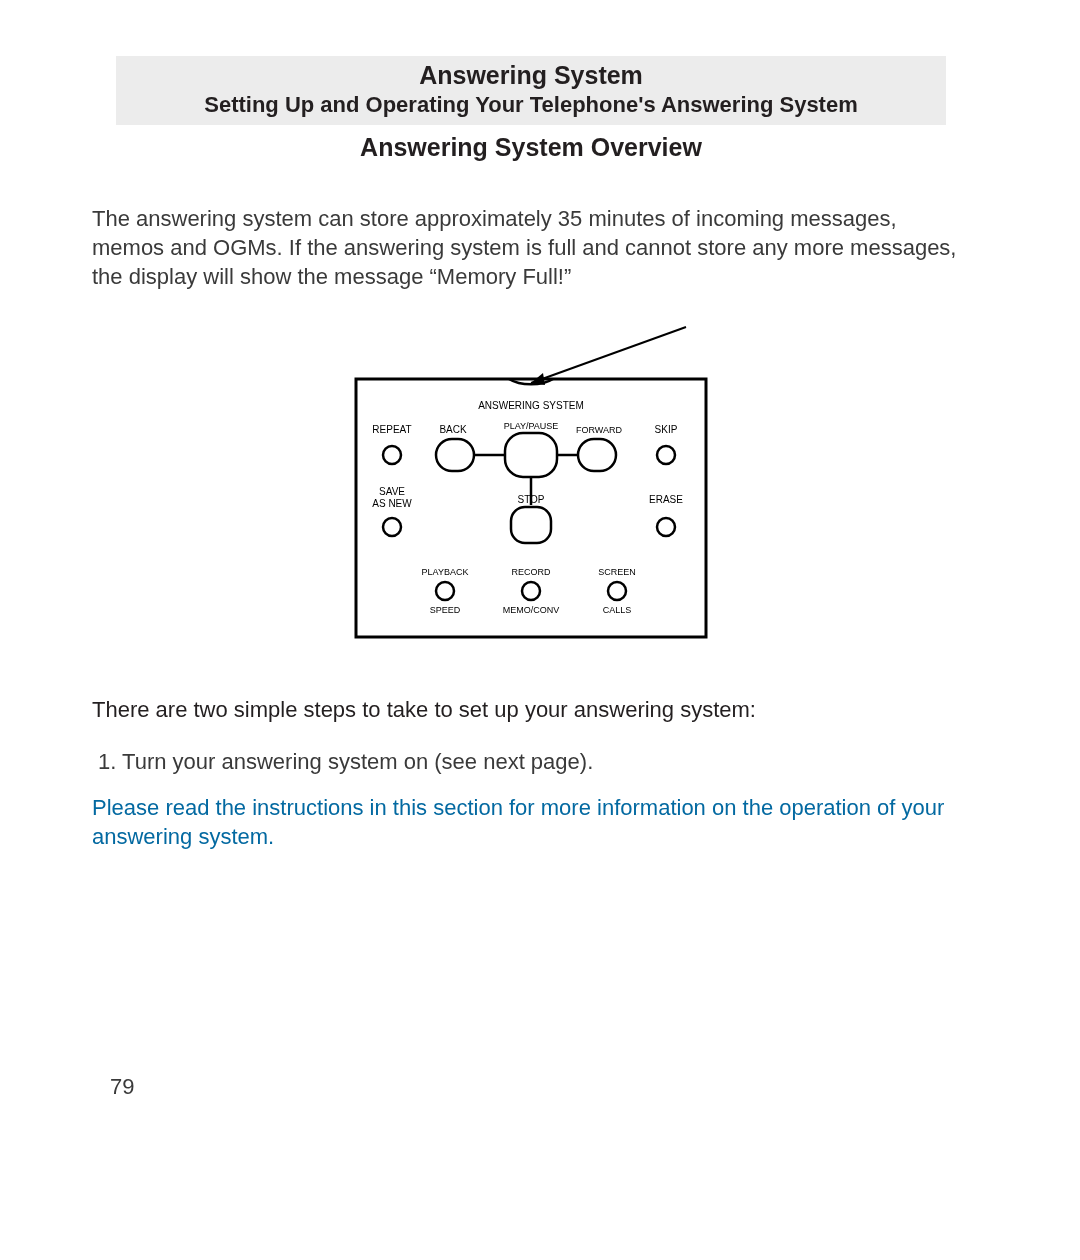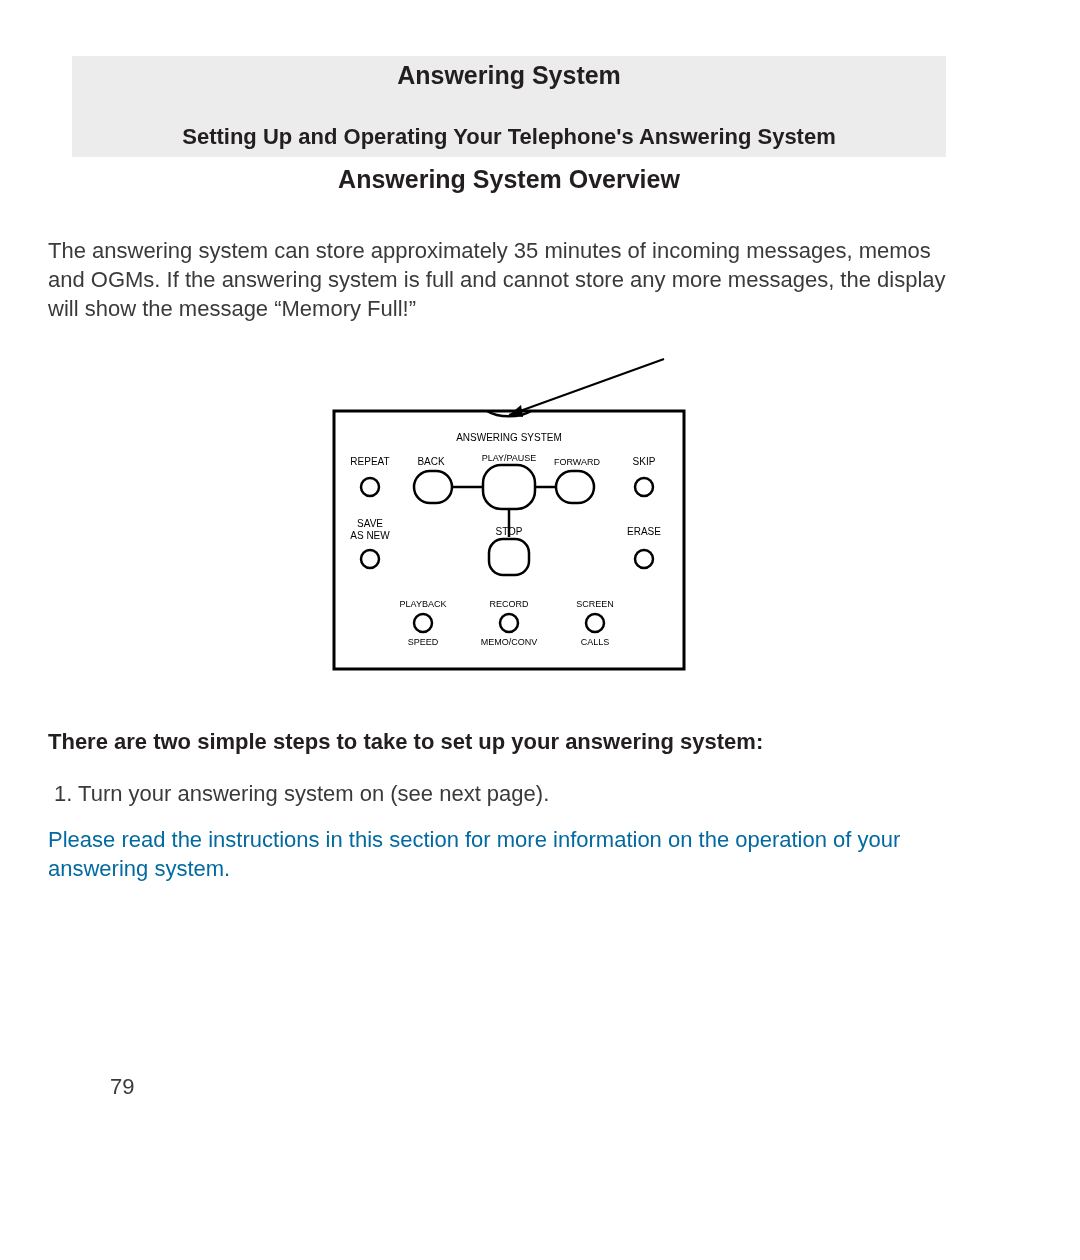--- a/index.html
+++ b/index.html
@@ -7,62 +7,61 @@
     padding: 0;
     background: #ffffff;
     width: 1080px;
     font-family: Arial, Helvetica, sans-serif;
     color: #231f20;
   }
   .page {
     width: 1080px;
     min-height: 1260px;
     box-sizing: border-box;
-    padding: 56px 110px 60px 48px;
+    padding: 56px 110px 60px 92px;
     position: relative;
   }
   .header-band {
     background: #ececec;
     margin: 0 24px 8px 24px;
     text-align: center;
     padding: 4px 8px 6px 8px;
   }
   .header-title {
     font-size: 25px;
     font-weight: bold;
     color: #231f20;
     line-height: 1.25;
   }
   .header-sub {
     font-size: 22px;
     font-weight: bold;
     color: #231f20;
     line-height: 1.25;
-    margin-top: 32px;
   }
   .section-heading {
     font-size: 25px;
     font-weight: bold;
     margin: 6px 0 42px 0;
     text-align: center;
   }
   .para {
     font-size: 22px;
     line-height: 1.32;
     margin: 12px 0 52px 0;
     color: #3a3a3a;
   }
   .diagram-wrap {
     display: flex;
     justify-content: center;
     margin: -36px 0 50px 0;
   }
   .steps-heading {
     font-size: 22px;
-    font-weight: bold;
+    font-weight: normal;
     margin: 4px 0 24px 0;
   }
   .list-item {
     font-size: 22px;
     line-height: 1.35;
     margin: 0 0 16px 6px;
     color: #3a3a3a;
   }
   .follow-para {
     font-size: 22px;

